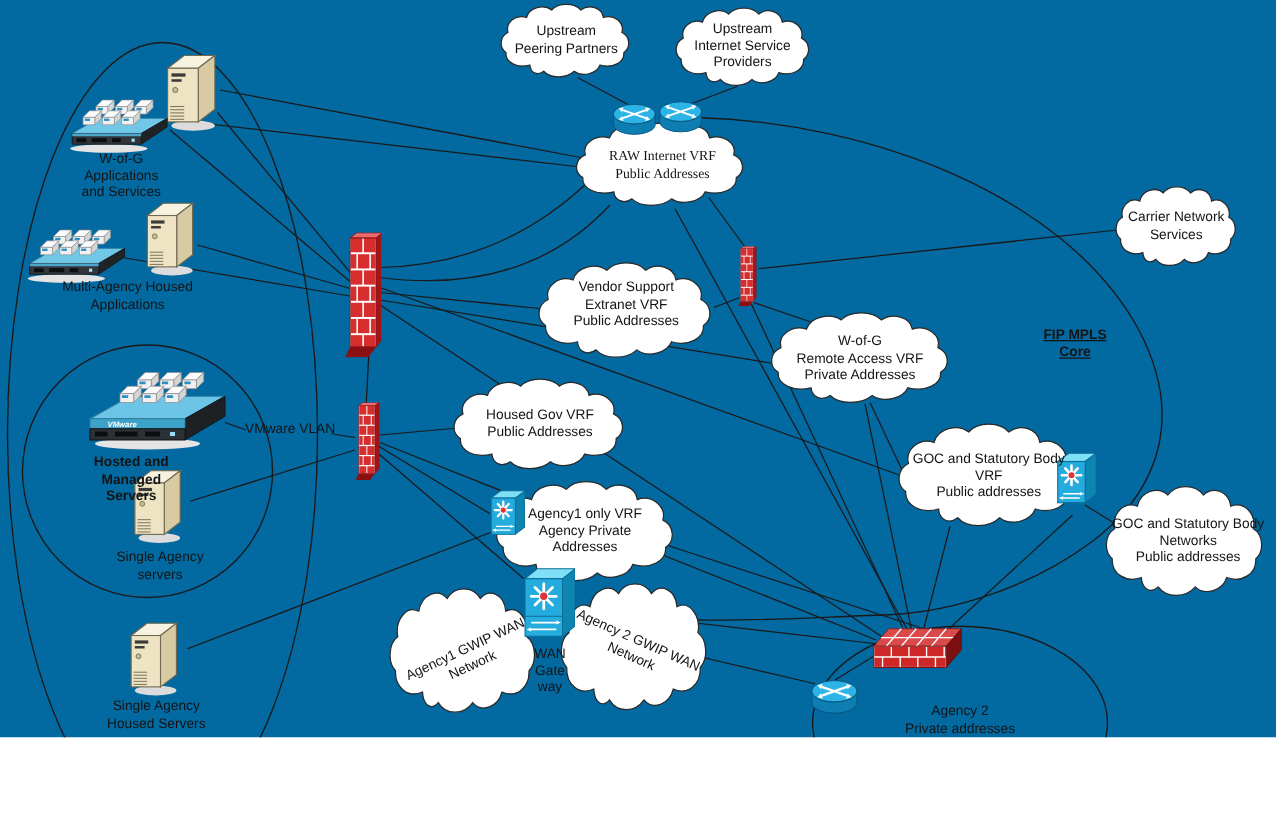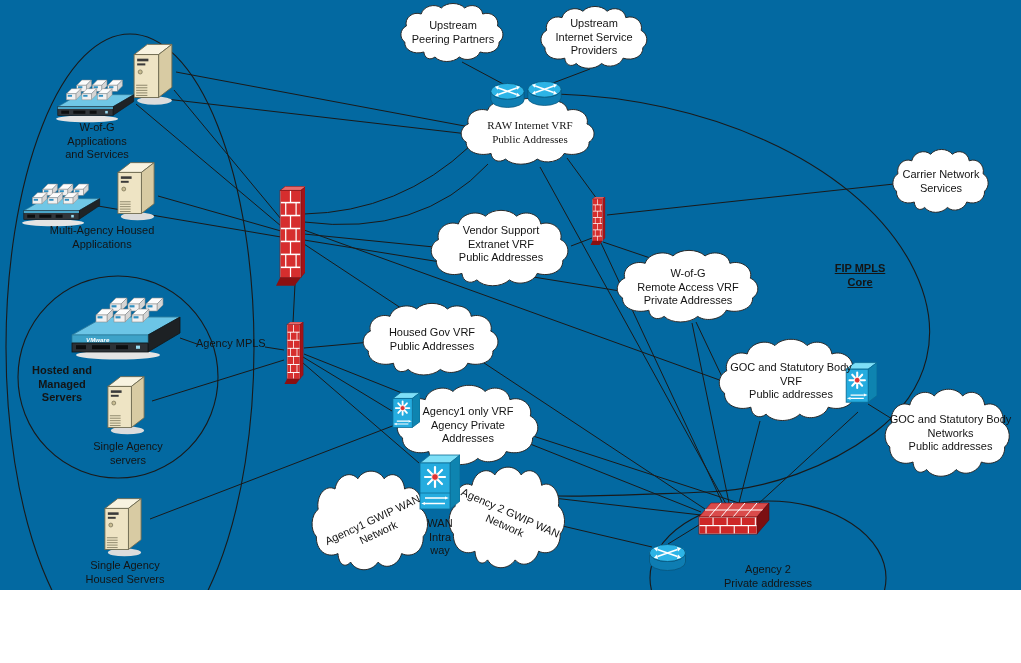--- a/index.html
+++ b/index.html
@@ -266,32 +266,32 @@
 VRF
 Public addresses</div>
 <div class="lbl" style="left:884px;top:413px;width:133px;">GOC and Statutory Body
 Networks
 Public addresses</div>
 <div class="lbl rotl" style="left:308px;top:513px;width:135px;">Agency1  GWIP WAN
 Network</div>
 <div class="lbl rotr" style="left:440px;top:506px;width:135px;">Agency 2 GWIP WAN
 Network</div>
 <div class="lbl" style="left:414px;top:517px;width:52px;">WAN
-Intra
+Gate
 way</div>
 <div class="lbl" style="left:694px;top:563px;width:148px;">Agency 2
 Private addresses</div>
 <div class="lbl" style="left:35px;top:121px;width:124px;">W-of-G
 Applications
 and Services</div>
 <div class="lbl" style="left:18px;top:224px;width:168px;">Multi-Agency Housed
 Applications</div>
-<div class="lbl b" style="left:8px;top:364px;width:108px;">Hosted and
+<div class="lbl b" style="left:8px;top:364px;width:108px;padding-left:43px;">Hosted and
 Managed
 Servers</div>
-<div class="lbl al" style="left:196px;top:337px;width:90px;">Agency MPLS</div>
+<div class="lbl al" style="left:196px;top:337px;width:90px;">VMware VLAN</div>
 <div class="lbl" style="left:64px;top:440px;width:128px;">Single Agency
 servers</div>
 <div class="lbl" style="left:50px;top:559px;width:150px;">Single Agency
 Housed Servers</div>
 <div class="lbl b" style="left:61px;top:609px;width:128px;">Datacentres</div>
 
 </div>
 
 </body></html>

